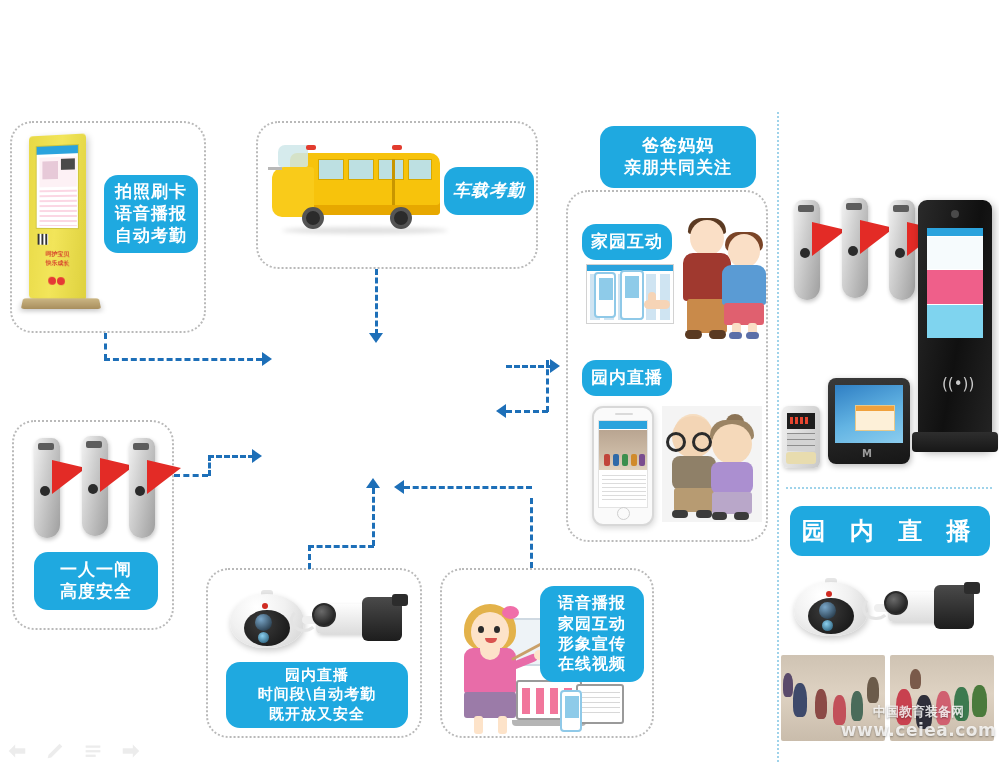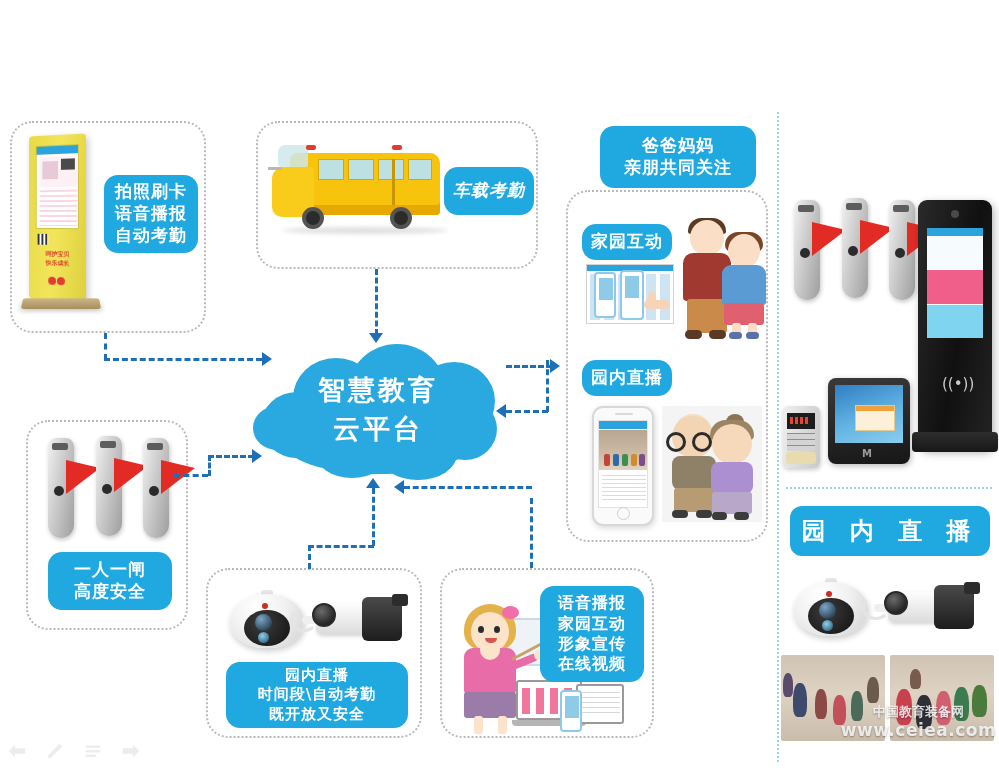--- a/index.html
+++ b/index.html
@@ -349,21 +349,21 @@
       <div class="bus-mirror"></div>
       <div class="bus-wheel f"></div>
         <div class="bus-wheel b"></div>
       <div class="bus-shadow"></div>
     </div>
     <div class="lbl" style="left:186px; top:44px; width:90px; height:48px;">
       <span>车载考勤</span>
     </div>
   </div>
 
-  <div class="card" style="left:26px; top:420px; width:162px; height:210px;">
+  <div class="card" style="left:12px; top:420px; width:162px; height:210px;">
     <div class="gates" style="left:16px; top:14px; width:130px; height:106px;">
       <div class="gate" style="left:0;   top:2px;">
           <div class="gate-col"></div>
           <div class="gate-top"></div>
           <div class="gate-dot"></div>
           <div class="gate-wing"></div>
         </div>
       <div class="gate" style="left:48px;top:0;">
           <div class="gate-col"></div>
           <div class="gate-top"></div>
@@ -524,35 +524,20 @@
           <div class="gm-hair"></div>
           <div class="gm-head"></div>
         <div class="gm-body"></div>
           <div class="gm-skirt"></div>
           <div class="gm-shoe l"></div>
           <div class="gm-shoe r"></div>
       </div>
     </div>
   </div>
 
-  <div class="cloud">
-    <i class="c1"></i>
-      <i class="c2"></i>
-      <i class="c3"></i>
-      <i class="c4"></i>
-      <i class="c5"></i>
-    <i class="c9"></i>
-      <i class="c6"></i>
-      <i class="c7"></i>
-      <i class="c8"></i>
-    <div class="cloud-text">
-      <div>智慧教育</div>
-      <div>云平台</div>
-    </div>
-  </div>
 
   <div class="dl v" style="left:104px; top:333px; height:27px;"></div>
   <div class="dl h" style="left:104px; top:358px; width:158px;"></div>
   <div class="arrow r" style="left:262px; top:352px;"></div>
 
   <div class="dl v" style="left:375px; top:269px; height:66px;"></div>
   <div class="arrow d" style="left:369px; top:333px;"></div>
 
   <div class="dl h" style="left:174px; top:474px; width:34px;"></div>
   <div class="dl v" style="left:208px; top:455px; height:21px;"></div>

